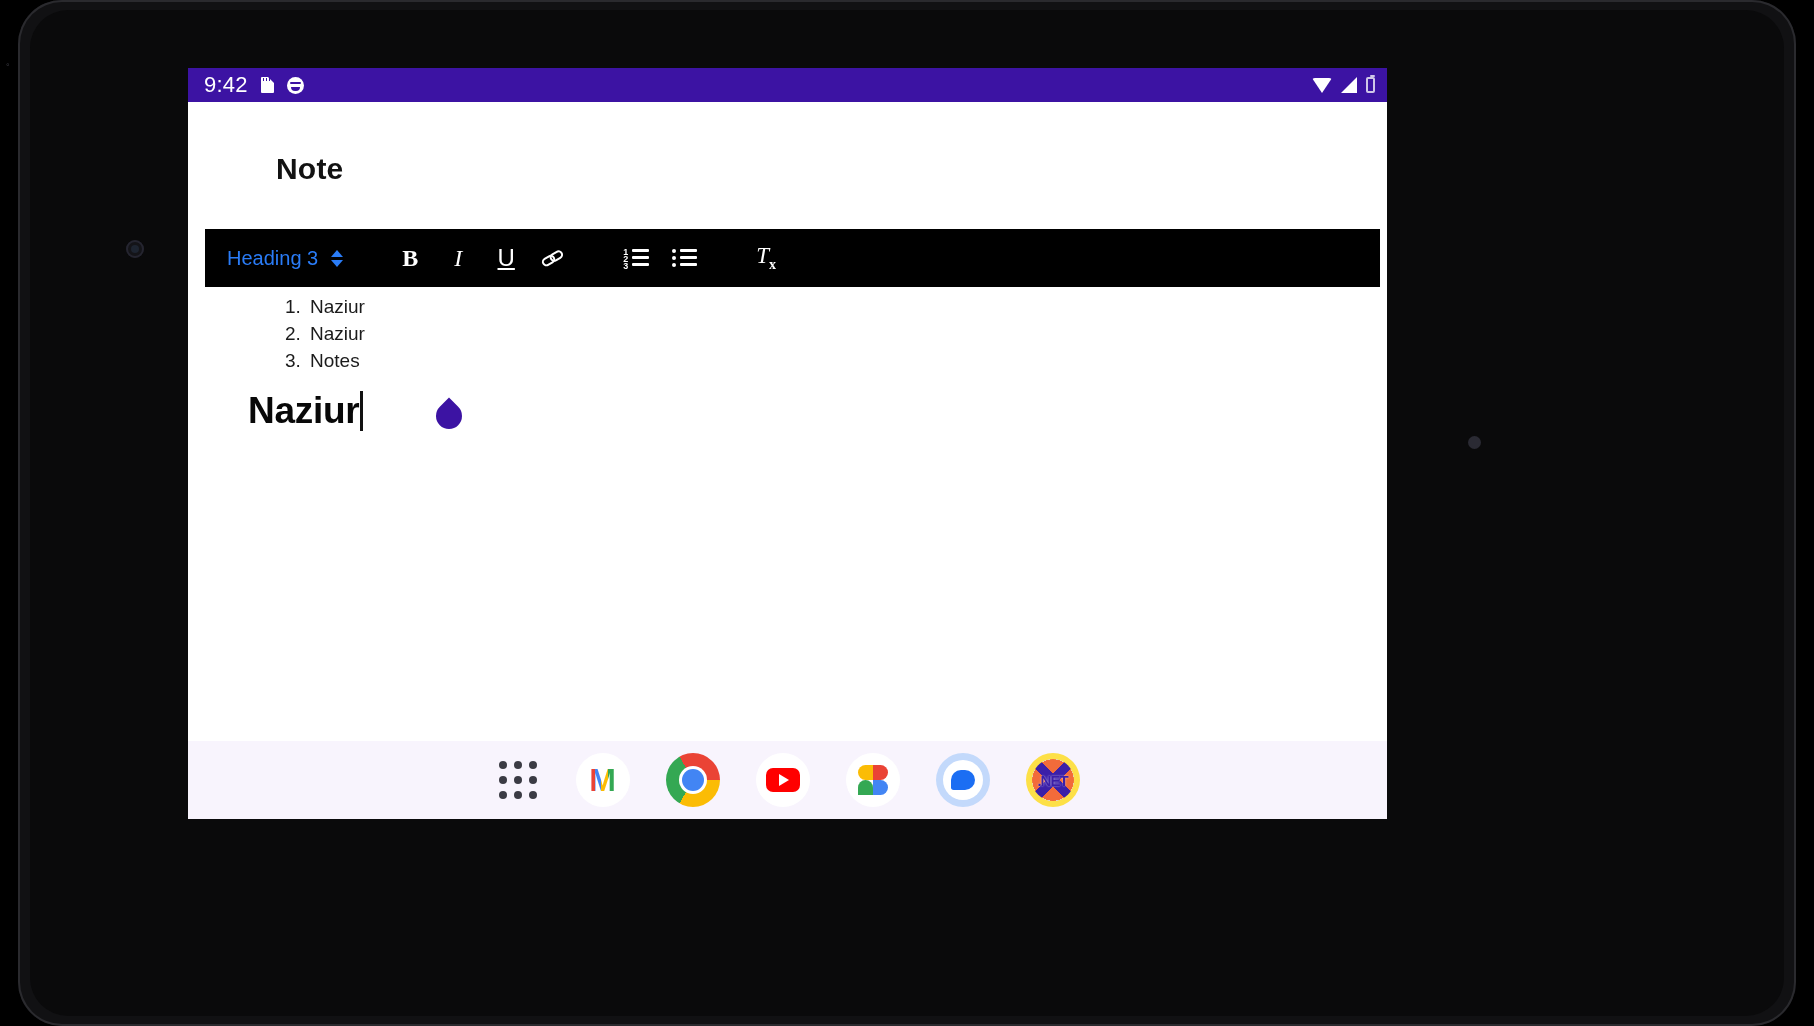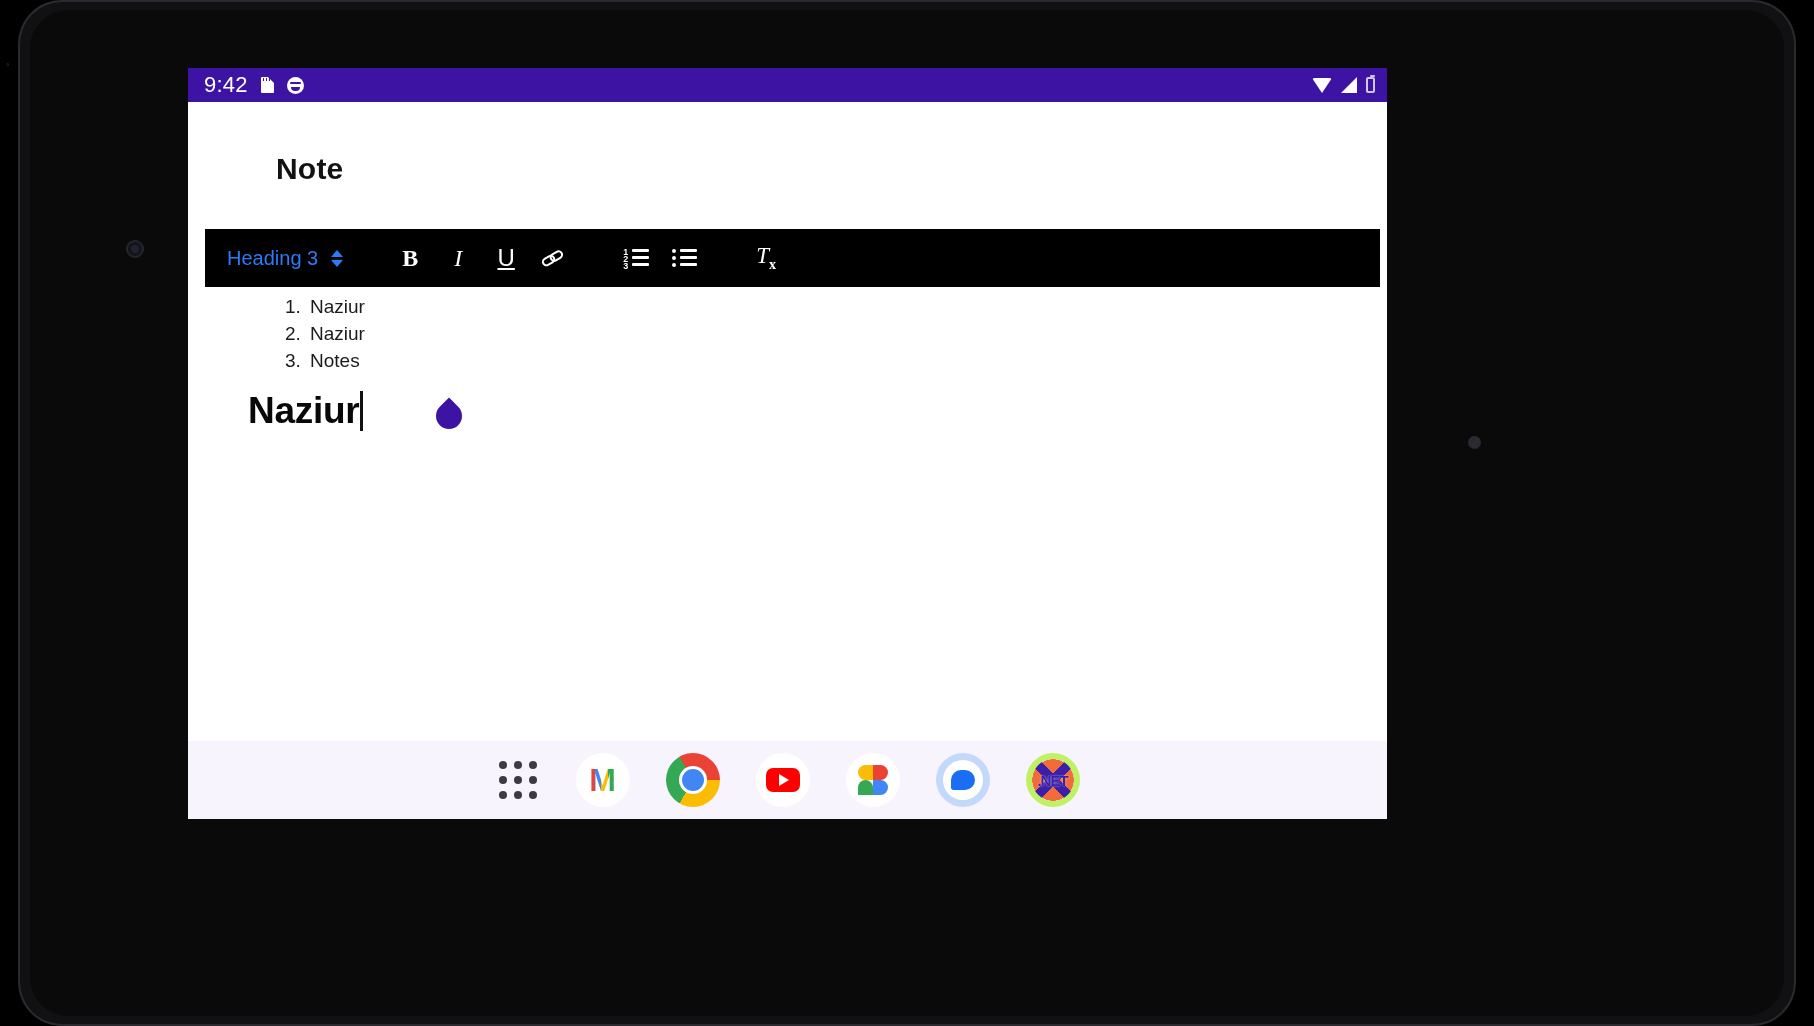--- a/index.html
+++ b/index.html
@@ -283,21 +283,21 @@
   .ic-photos { background:#fff; position:relative; }
   .ph { position:absolute; width:15px; height:15px; }
   .ph.a { left:12px; top:12px; background:#fbbc05; border-radius: 15px 0 0 15px; }
   .ph.b { left:27px; top:12px; background:#ea4335; border-radius: 0 15px 15px 0; }
   .ph.c { left:12px; top:27px; background:#34a853; border-radius: 15px 0 0 15px; transform: rotate(90deg); }
   .ph.d { left:27px; top:27px; background:#4285f4; border-radius: 0 15px 15px 0; }
   .ic-msg { background:#c3d9fb; display:flex; align-items:center; justify-content:center; }
   .msg-in { width:40px; height:40px; border-radius:50%; background:#fff; display:flex; align-items:center; justify-content:center; }
   .msg-bub { width:24px; height:20px; background:#1b6ef3; border-radius:11px 11px 11px 3px; }
   .ic-net {
-    background: #bef264; display:flex; align-items:center; justify-content:center;
+    background: #fde047; display:flex; align-items:center; justify-content:center;
     overflow: hidden;
   }
   .net-x {
     position:absolute; left:6px; top:6px; width:42px; height:42px; border-radius:50%;
     background:
       linear-gradient(45deg, transparent 42%, #3b1fa8 42% 58%, transparent 58%),
       linear-gradient(-45deg, transparent 42%, #3b1fa8 42% 58%, transparent 58%),
       radial-gradient(circle, #f26b3a 0 70%, #d9cef5 70%);
   }
   .net-txt {

